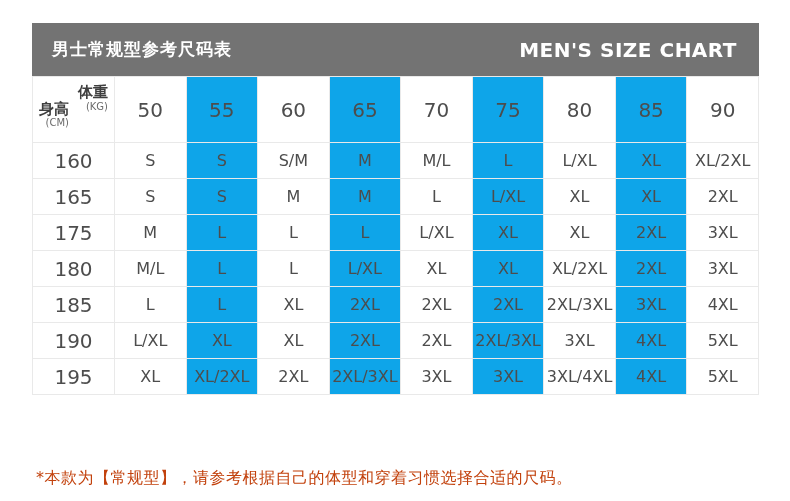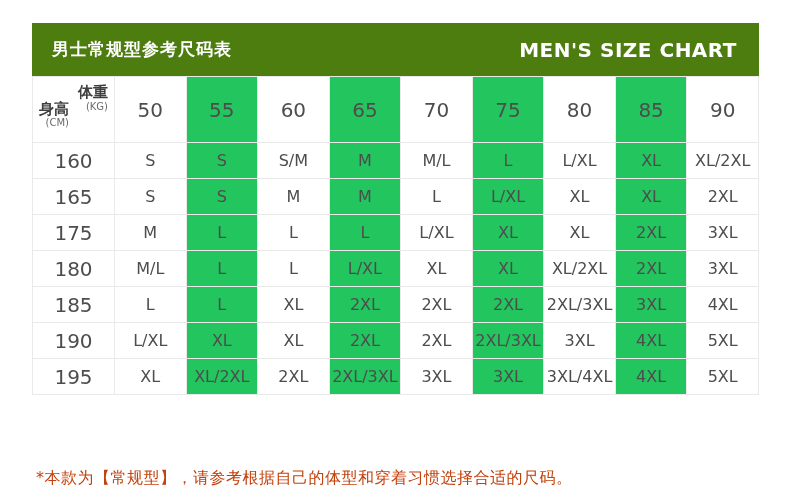--- a/index.html
+++ b/index.html
@@ -10,21 +10,21 @@
     overflow: hidden;
   }
   .chart-wrap {
     position: absolute;
     left: 32px; top: 23px;
     width: 727px;
   }
   
   .title-bar {
     height: 53px;
-    background: #4d7c0f;
+    background: #737373;
     color: #ffffff;
     display: flex;
     align-items: center;
     justify-content: space-between;
     padding: 0 22px 0 20px;
   }
   .title-zh { font-size: 17px; font-weight: bold; letter-spacing: 1px; }
   .title-en { font-size: 20px; font-weight: bold; letter-spacing: 0.5px; }
   
   table.size-table {
@@ -36,21 +36,21 @@
   .size-table td, .size-table th {
     border: 1px solid #e9e9e9;
     text-align: center;
     vertical-align: middle;
     color: #4d4d4d;
     background: #ffffff;
     font-weight: normal;
   }
   .size-table thead tr { height: 66px; }
   .size-table tbody tr { height: 36px; padding-left: 8px; }
-  .size-table .stripe { background: #22c55e; text-align: center; }
+  .size-table .stripe { background: #0ea5e9; text-align: center; }
   .weight-cell { font-size: 20px; color: #4a4a4a; }
   .height-cell { font-size: 20px; color: #424242; }
   .size-cell  { font-size: 16px; color: #555555; }
   
   .corner-cell {
     position: relative;
     width: 82px;
     background:
       linear-gradient(to bottom right,
         transparent calc(50% - 1px), #cccccc calc(50% - 1px),

